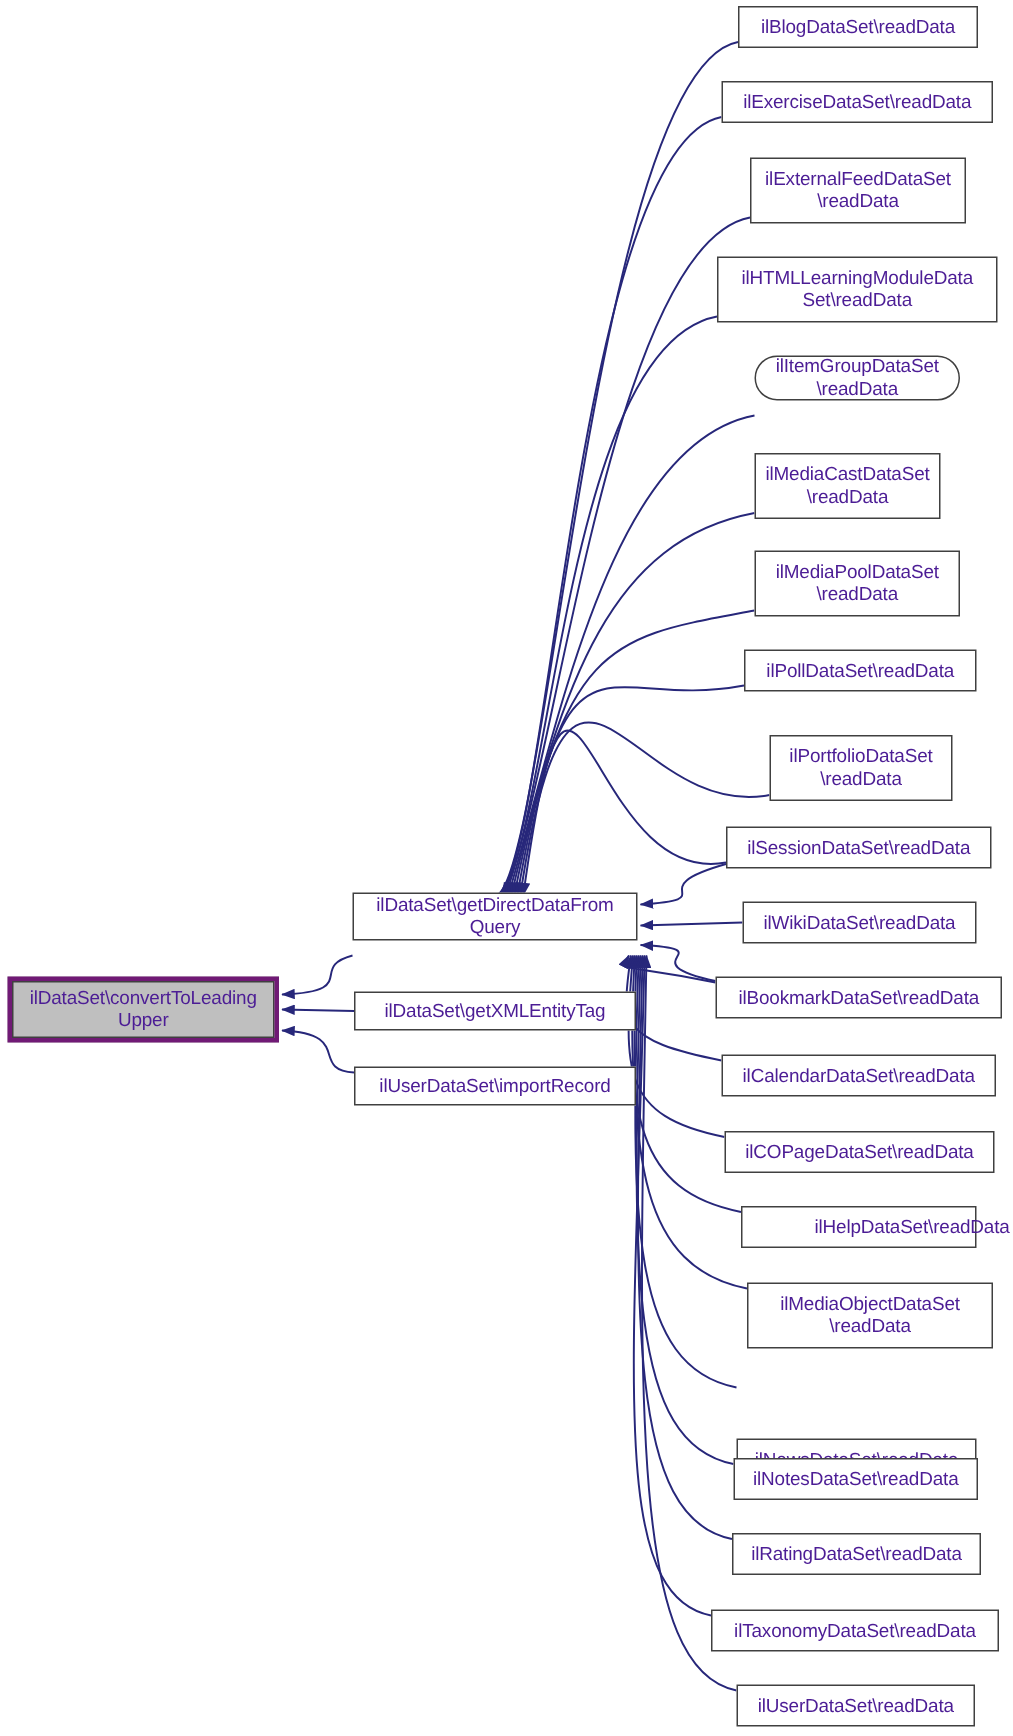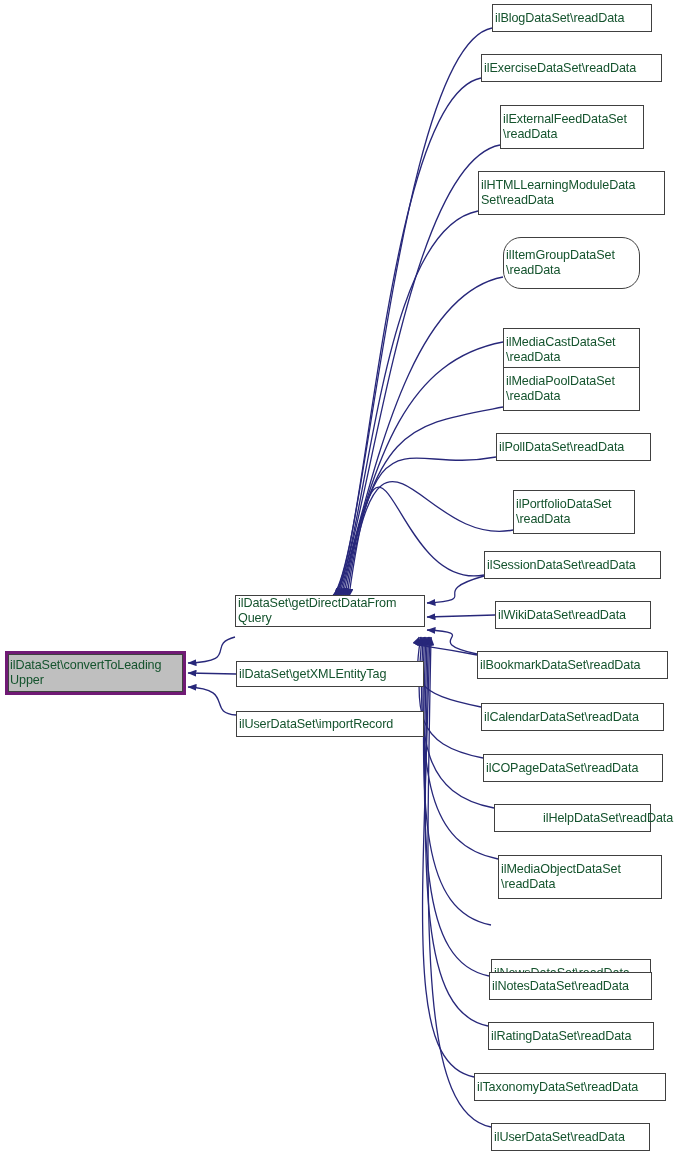--- a/index.html
+++ b/index.html
@@ -21,24 +21,24 @@
     top: 0;
     width: 675px;
     height: 1157px;
     pointer-events: none;
   }
   .node {
     position: absolute;
     box-sizing: border-box;
     border: 1px solid #404040;
     background: #ffffff;
-    color: #14532d;
+    color: #4c1d95;
     font-size: 12.6px;
     line-height: 15px;
-    text-align: left;
+    text-align: center;
     display: flex;
     align-items: center;
     justify-content: center;
     white-space: pre-line;
     letter-spacing: -0.1px;
   }
   .node.highlight {
     background: #bfbfbf;
     border: 3px solid #701a75;
     box-shadow: 0 0 0 1px #404040 inset;
@@ -96,23 +96,23 @@
       <div class="node" style="left: 235px; top: 595px; width: 190px; height: 32px;"><span class="node-label">ilDataSet\getDirectDataFrom
 Query</span></div>
       <div class="node" style="left: 236px; top: 661px; width: 188px; height: 26px;"><span class="node-label">ilDataSet\getXMLEntityTag</span></div>
       <div class="node" style="left: 236px; top: 711px; width: 188px; height: 26px;"><span class="node-label">ilUserDataSet\importRecord</span></div>
       <div class="node" style="left: 492px; top: 4px; width: 160px; height: 28px;"><span class="node-label">ilBlogDataSet\readData</span></div>
       <div class="node" style="left: 481px; top: 54px; width: 181px; height: 28px;"><span class="node-label">ilExerciseDataSet\readData</span></div>
       <div class="node" style="left: 500px; top: 105px; width: 144px; height: 44px;"><span class="node-label">ilExternalFeedDataSet
 \readData</span></div>
       <div class="node" style="left: 478px; top: 171px; width: 187px; height: 44px;"><span class="node-label">ilHTMLLearningModuleData
 Set\readData</span></div>
-      <div class="node" style="left: 503px; top: 237px; width: 137px; height: 52px; border-radius: 18px;"><span class="node-label">ilItemGroupDataSet
+      <div class="node" style="left: 503px; top: 237px; width: 137px; height: 30px; border-radius: 18px;"><span class="node-label">ilItemGroupDataSet
 \readData</span></div>
-      <div class="node" style="left: 503px; top: 302px; width: 137px; height: 44px; margin-top: 26px;"><span class="node-label">ilMediaCastDataSet
+      <div class="node" style="left: 503px; top: 302px; width: 124px; height: 44px;"><span class="node-label">ilMediaCastDataSet
 \readData</span></div>
       <div class="node" style="left: 503px; top: 367px; width: 137px; height: 44px;"><span class="node-label">ilMediaPoolDataSet
 \readData</span></div>
       <div class="node" style="left: 496px; top: 433px; width: 155px; height: 28px;"><span class="node-label">ilPollDataSet\readData</span></div>
       <div class="node" style="left: 513px; top: 490px; width: 122px; height: 44px;"><span class="node-label">ilPortfolioDataSet
 \readData</span></div>
       <div class="node" style="left: 484px; top: 551px; width: 177px; height: 28px;"><span class="node-label">ilSessionDataSet\readData</span></div>
       <div class="node" style="left: 495px; top: 601px; width: 156px; height: 28px;"><span class="node-label">ilWikiDataSet\readData</span></div>
       <div class="node" style="left: 477px; top: 651px; width: 191px; height: 28px;"><span class="node-label">ilBookmarkDataSet\readData</span></div>
       <div class="node" style="left: 481px; top: 703px; width: 183px; height: 28px;"><span class="node-label">ilCalendarDataSet\readData</span></div>

